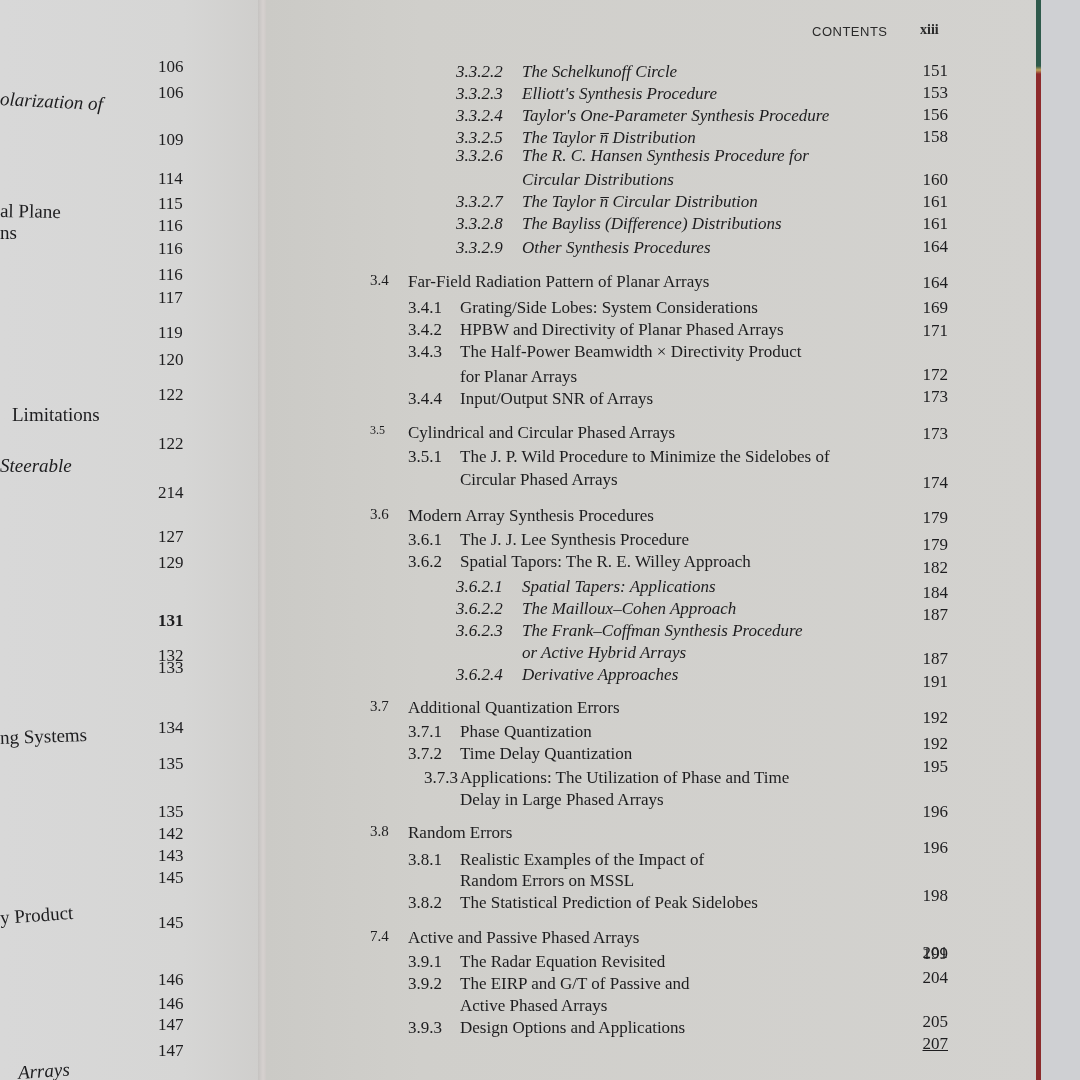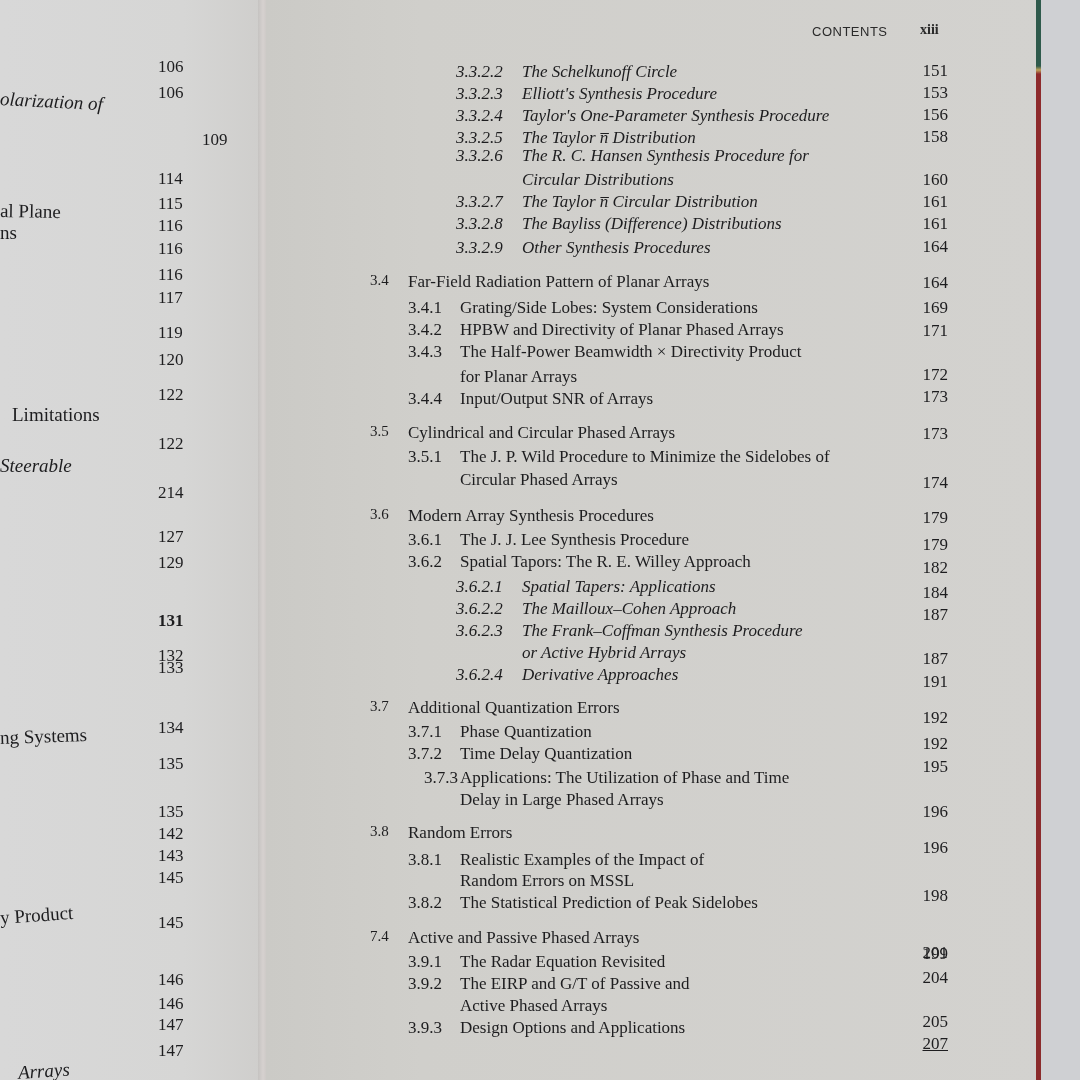--- a/index.html
+++ b/index.html
@@ -58,21 +58,21 @@
     <span class="lp-text" style="left: 0px; top: 88px; font-style: italic; transform: rotate(3deg);">olarization of</span>
     <span class="lp-text" style="left: 0px; top: 200px; transform: rotate(1deg);">al Plane</span>
     <span class="lp-text" style="left: 0px; top: 222px;">ns</span>
     <span class="lp-text" style="left: 12px; top: 404px;">Limitations</span>
     <span class="lp-text" style="left: 0px; top: 455px; font-style: italic;">Steerable</span>
     <span class="lp-text" style="left: 0px; top: 727px; transform: rotate(-2deg);">ng Systems</span>
     <span class="lp-text" style="left: 0px; top: 907px; transform: rotate(-4deg);">y Product</span>
     <span class="lp-text" style="left: 18px; top: 1062px; font-style: italic; transform: rotate(-4deg);">Arrays</span>
     <span class="lp-num" style="top: 57px;">106</span>
     <span class="lp-num" style="top: 83px;">106</span>
-    <span class="lp-num" style="top: 130px; margin-left: 44px;">109</span>
+    <span class="lp-num" style="top: 130px;">109</span>
     <span class="lp-num" style="top: 169px;">114</span>
     <span class="lp-num" style="top: 194px;">115</span>
     <span class="lp-num" style="top: 216px;">116</span>
     <span class="lp-num" style="top: 239px;">116</span>
     <span class="lp-num" style="top: 265px;">116</span>
     <span class="lp-num" style="top: 288px;">117</span>
     <span class="lp-num" style="top: 323px;">119</span>
     <span class="lp-num" style="top: 350px;">120</span>
     <span class="lp-num" style="top: 385px;">122</span>
     <span class="lp-num" style="top: 434px;">122</span>
@@ -164,21 +164,21 @@
     <div class="toc-line" style="top: 367px;">
       <span class="toc-title" style="position: absolute; left: 194px;">for Planar Arrays</span>
     </div>
     <span class="pg" style="left: 642px; top: 365px;">172</span>
     <div class="toc-line" style="top: 389px;">
       <span class="toc-num" style="position: absolute; left: 142px;">3.4.4</span>
       <span class="toc-title" style="position: absolute; left: 194px;">Input/Output SNR of Arrays</span>
     </div>
     <span class="pg" style="left: 642px; top: 387px;">173</span>
     <div class="toc-line" style="top: 423px;">
-      <span class="toc-num" style="position: absolute; left: 104px; font-size: 15px;">3.5</span>
+      <span class="toc-num" style="position: absolute; left: 104px; font-size: 12px;">3.5</span>
       <span class="toc-title" style="position: absolute; left: 142px;">Cylindrical and Circular Phased Arrays</span>
     </div>
     <span class="pg" style="left: 642px; top: 424px;">173</span>
     <div class="toc-line" style="top: 447px;">
       <span class="toc-num" style="position: absolute; left: 142px;">3.5.1</span>
       <span class="toc-title" style="position: absolute; left: 194px;">The J. P. Wild Procedure to Minimize the Sidelobes of</span>
     </div>
     <div class="toc-line" style="top: 470px;">
       <span class="toc-title" style="position: absolute; left: 194px;">Circular Phased Arrays</span>
     </div>

